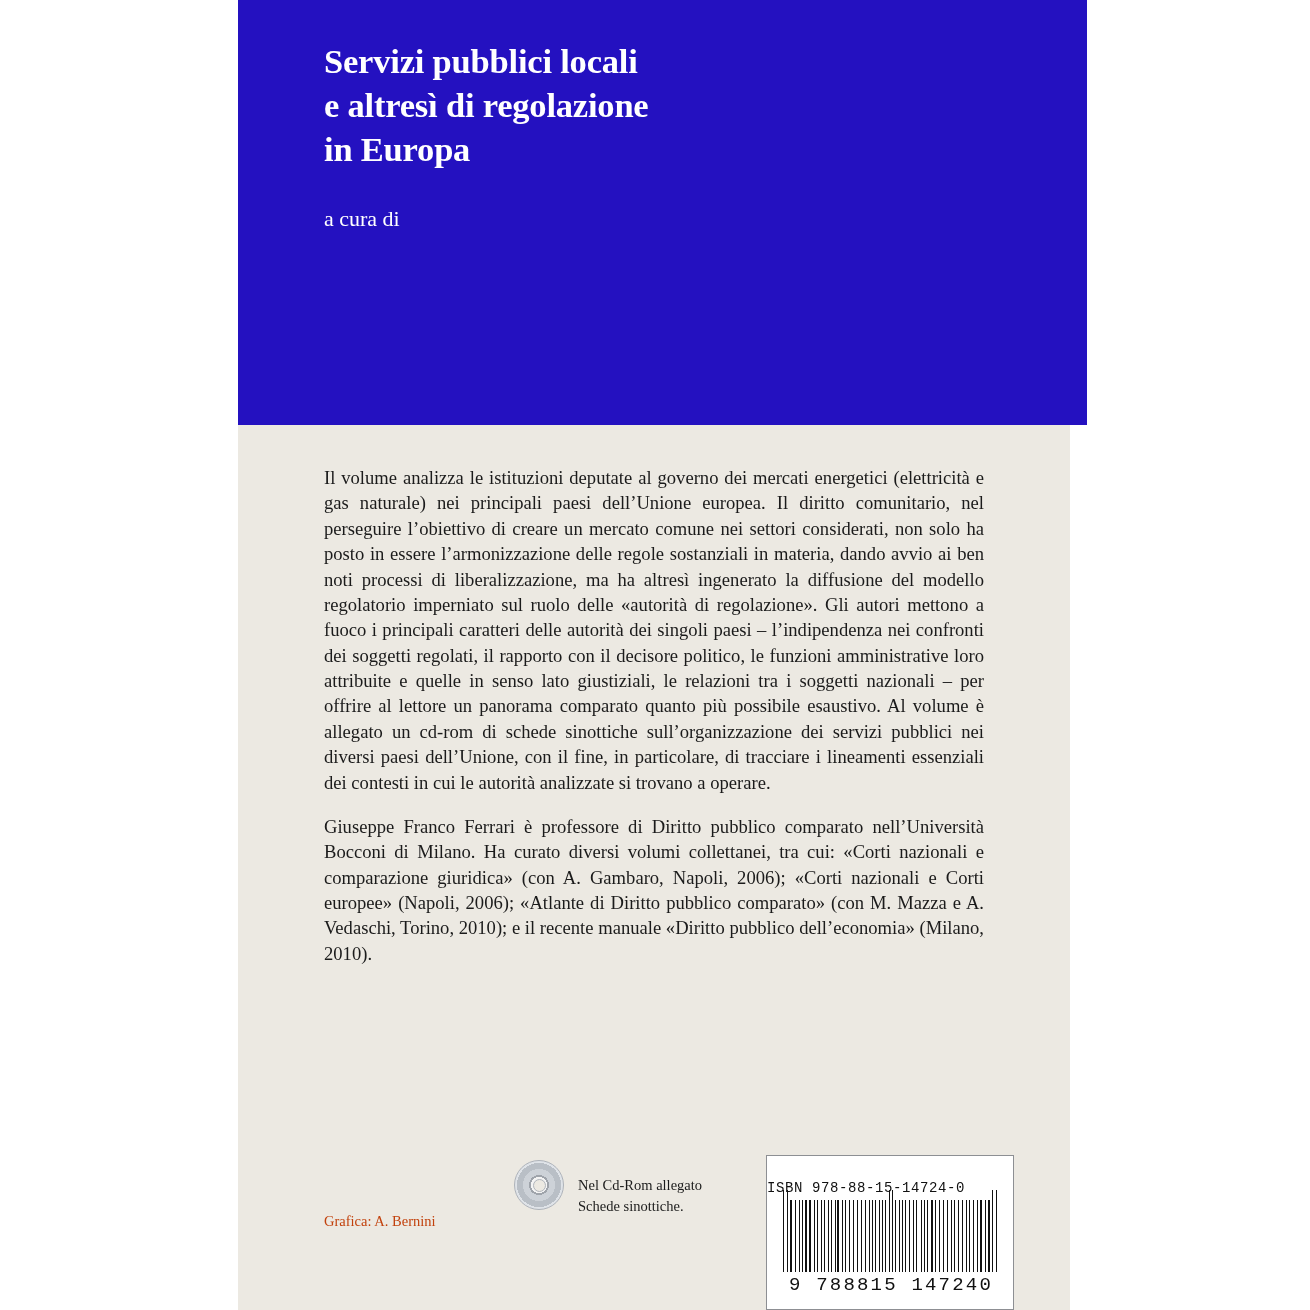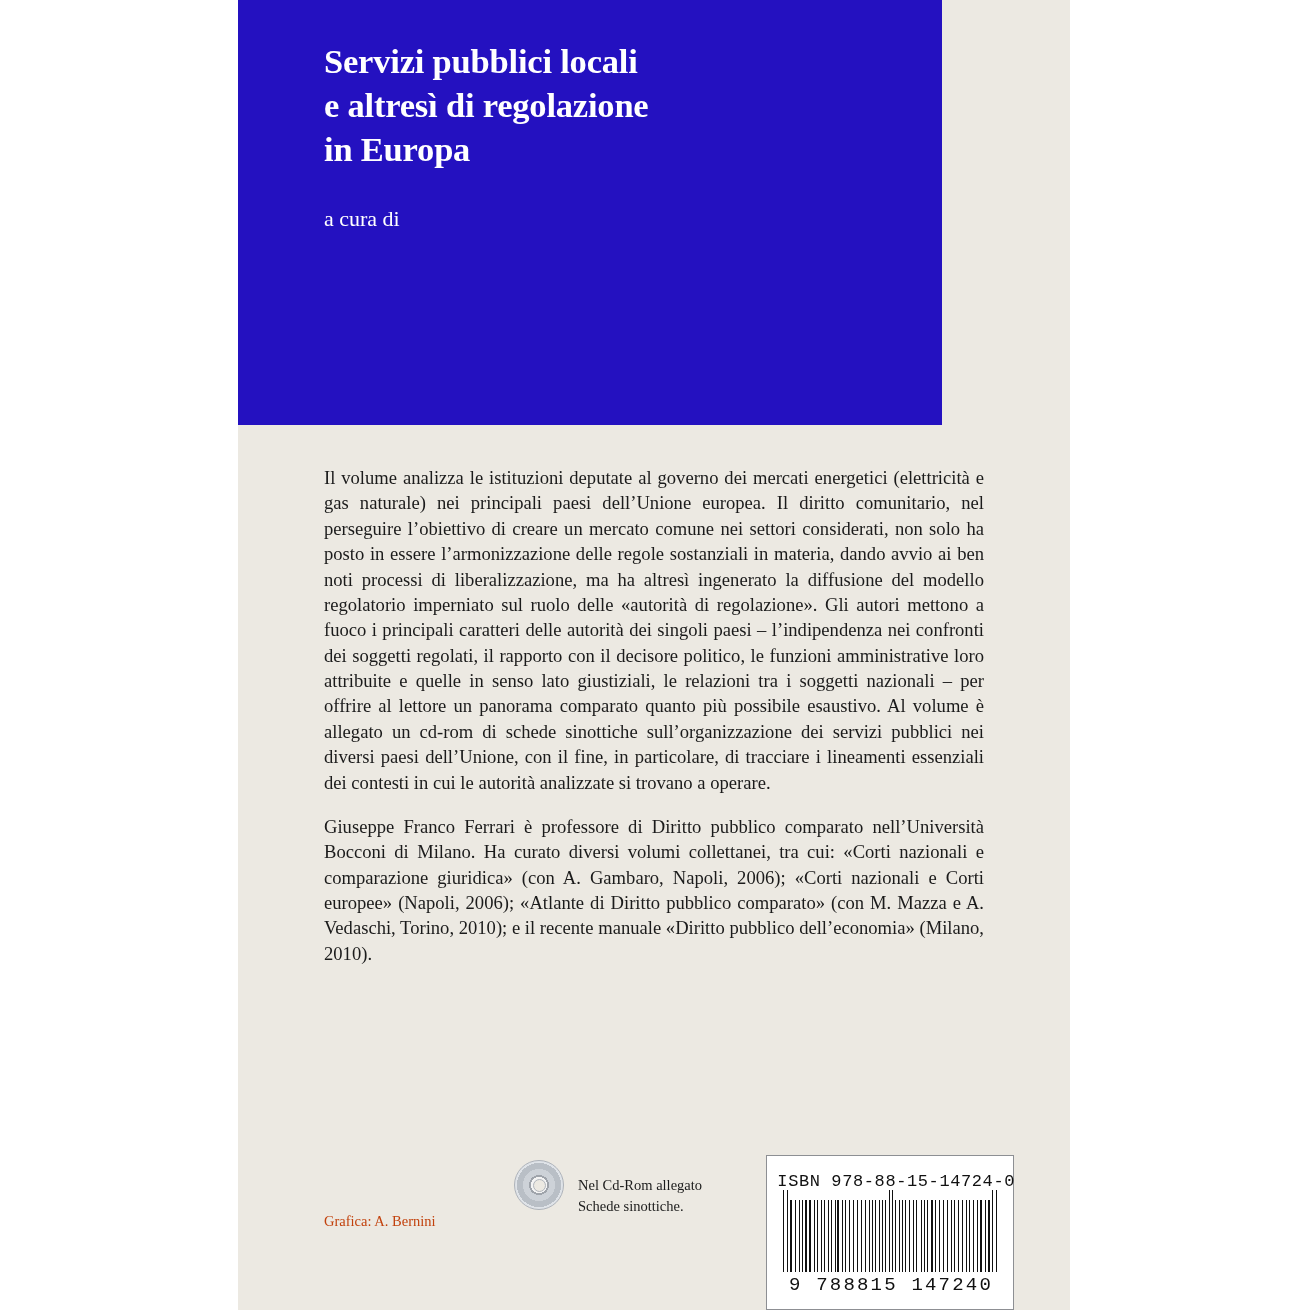--- a/index.html
+++ b/index.html
@@ -26,21 +26,21 @@
     top: 0px;
     width: 832px;
     height: 1310px;
     background: #ece9e2;
     box-sizing: border-box;
   }
   .header {
     position: absolute;
     left: 0;
     top: 0;
-    width: 704px;
+    width: 849px;
     height: 425px;
     background: #2411c0;
     box-sizing: border-box;
   }
   .title {
     position: absolute;
     left: 86px;
     top: 40px;
     width: 700px;
     color: #ffffff;
@@ -144,25 +144,25 @@
     top: 1155px;
     width: 248px;
     height: 155px;
     background: #ffffff;
     border: 1px solid #8d8f93;
     box-sizing: border-box;
   }
   .isbn-text {
     position: absolute;
     left: 0;
-    top: 16px;
+    top: 24px;
     width: 248px;
-    text-align: right;
+    text-align: left;
     font-family: "Liberation Mono", monospace;
-    font-size: 17px;
+    font-size: 14px;
     letter-spacing: 0.6px;
     color: #111111;
   }
   .barcode {
     position: absolute;
     left: 16px;
     top: 34px;
     width: 216px;
     height: 82px;
     display: flex;

